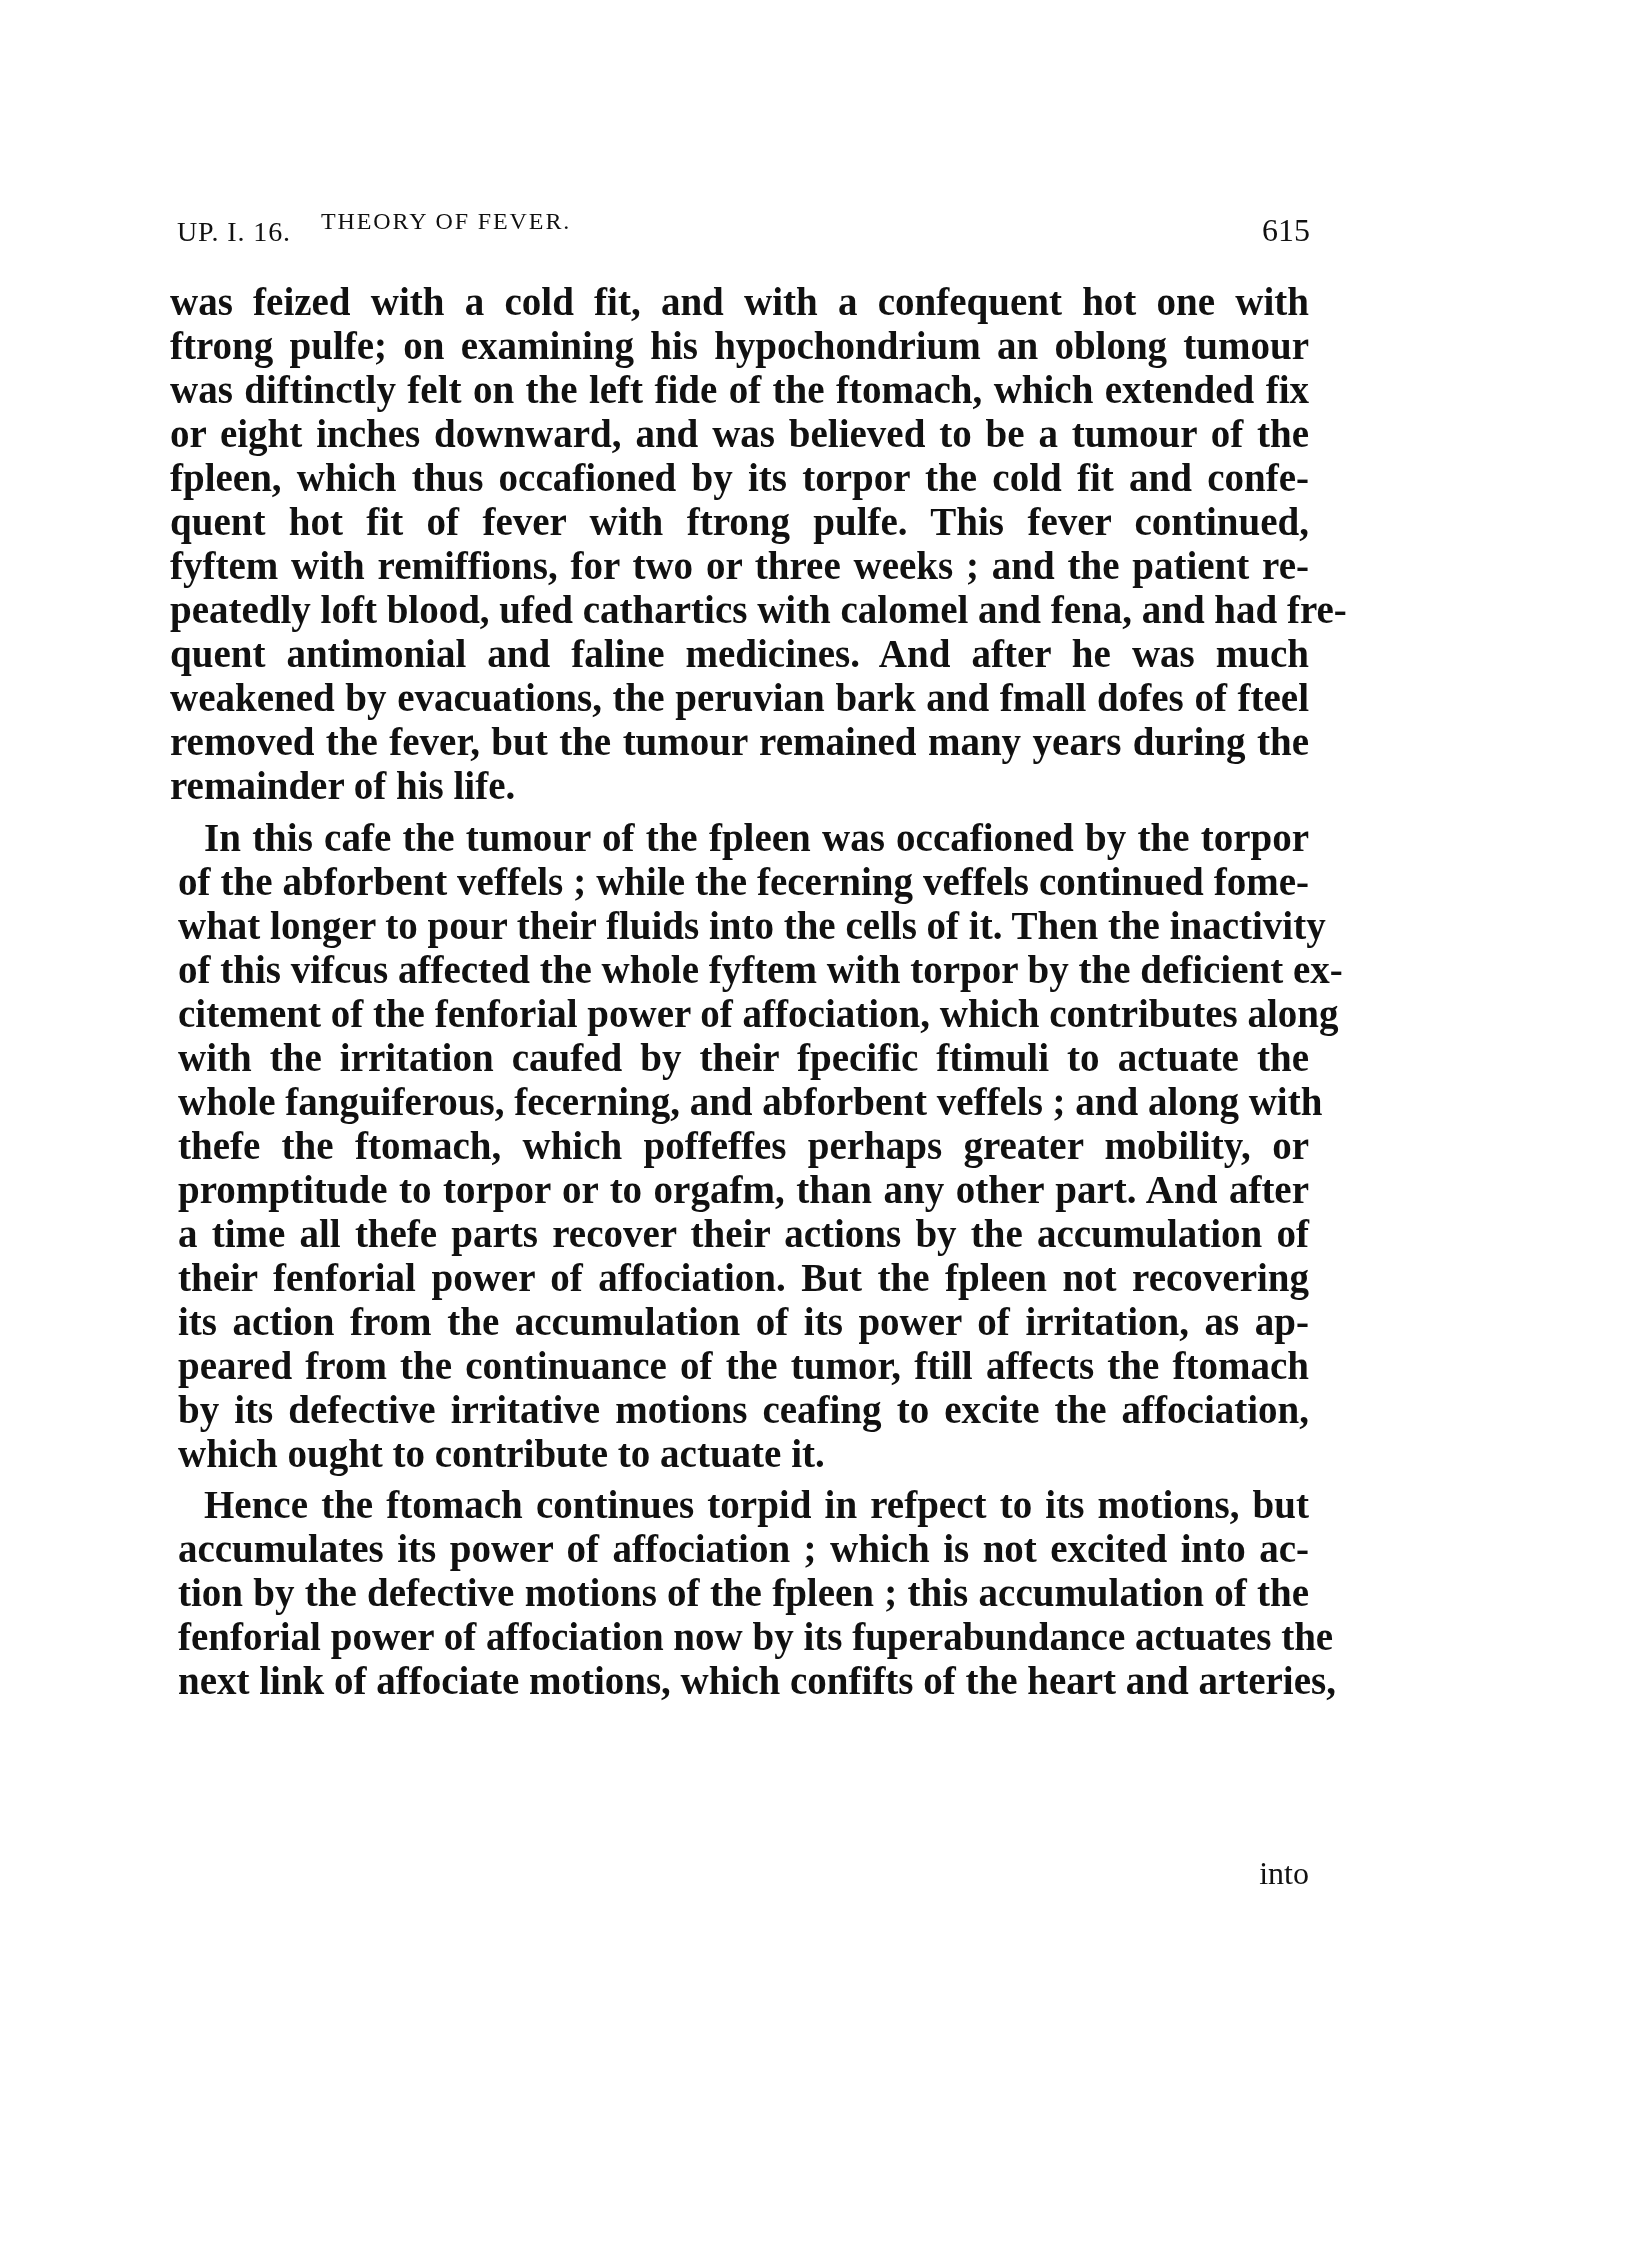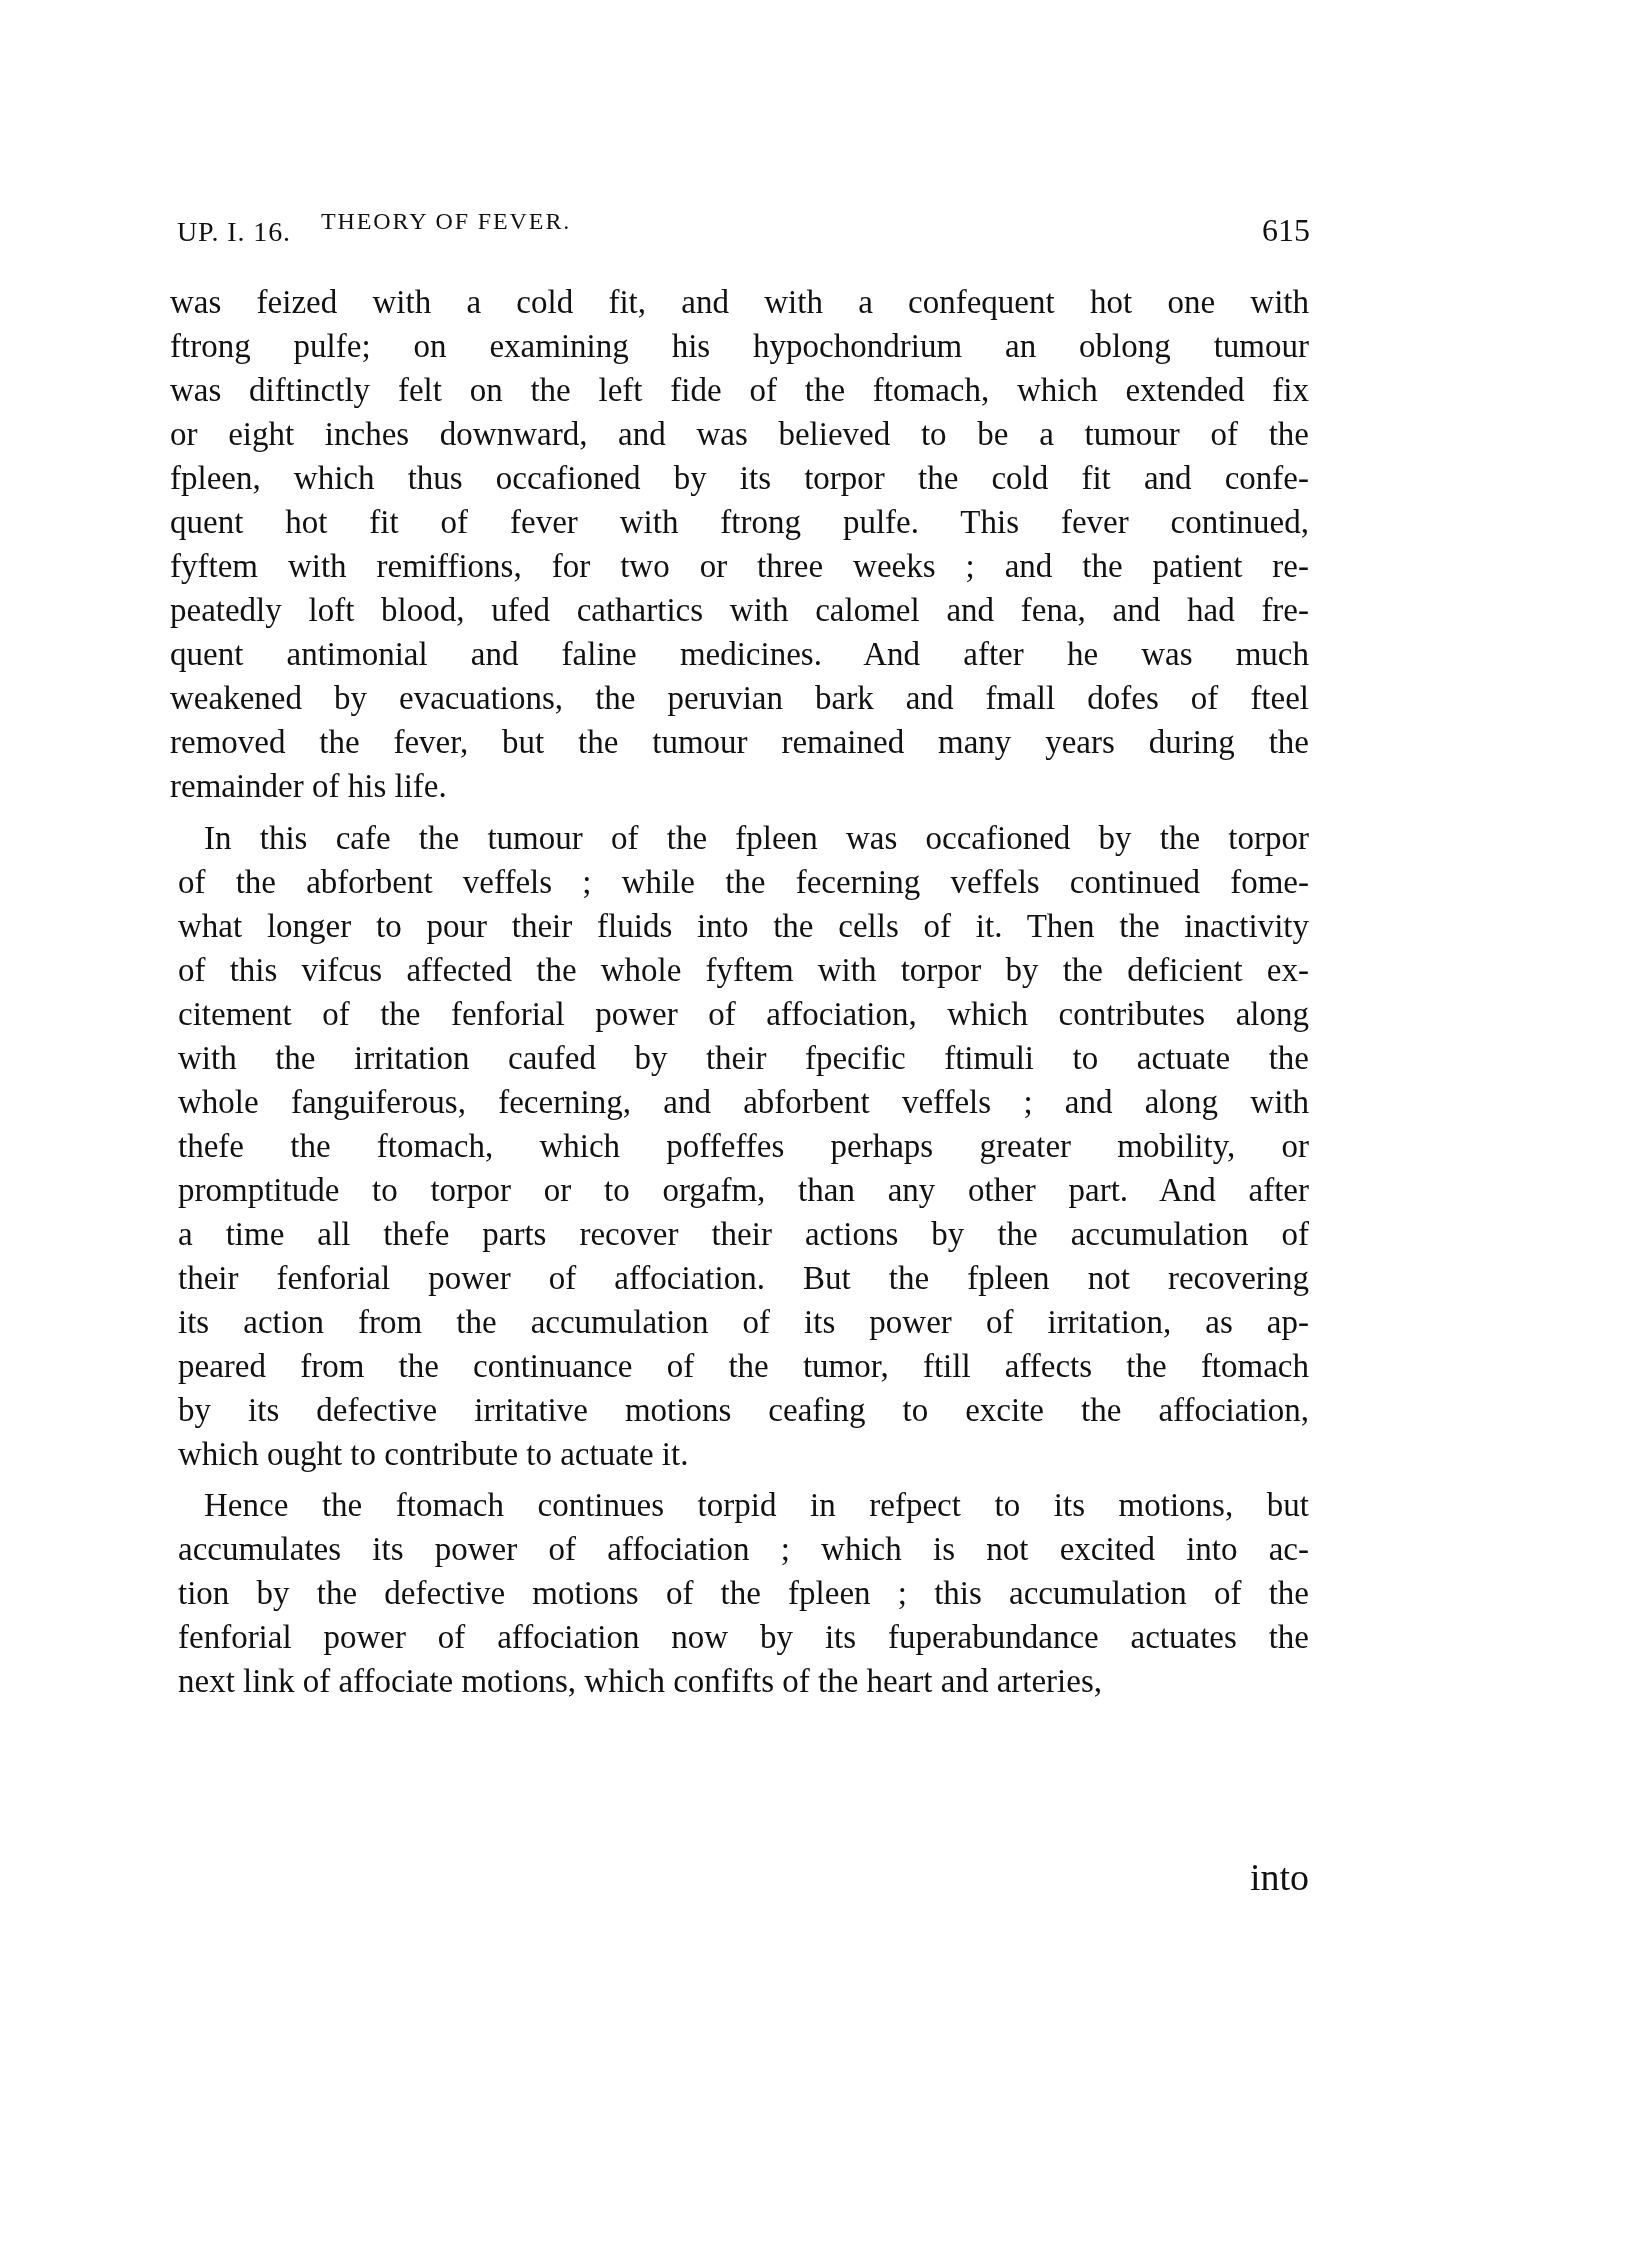--- a/index.html
+++ b/index.html
@@ -5,27 +5,27 @@
   html, body { margin: 0; padding: 0; background: #ffffff; }
   body { width: 1641px; height: 2267px; position: relative; overflow: hidden;
          font-family: "DejaVu Serif", "Liberation Serif", serif; color: #111; }
   .page { position: absolute; left: 0; top: 0; width: 1641px; height: 2267px; }
   .header { position: absolute; top: 168px; left: 177px; width: 1133px; height: 56px;
             font-family: "Liberation Serif", serif; margin-top: 40px; }
   .header .left { position: absolute; left: 0; top: 7.5px; font-size: 28px; letter-spacing: 0.9px; }
   .header .center { position: absolute; left: 144px; top: 0; font-size: 24px; letter-spacing: 1.9px; }
   .header .right { position: absolute; right: 0; top: 3.7px; font-size: 32px; }
   .body-text { position: absolute; top: 280px; left: 170px; width: 1139px;
-               font-family: "Liberation Serif", serif; font-size: 33px; line-height: 44px; }
+               font-family: "Liberation Serif", serif; font-size: 39px; line-height: 44px; font-weight: bold; }
   .para { margin: 0; text-align: justify; text-align-last: left; }
   .para + .para { margin-top: 7.5px; margin-left: 8px; }
   .line { display: block; text-align: justify; text-align-last: justify; white-space: nowrap; }
   .line.last { text-align-last: left; }
   .indent { padding-left: 26px; }
-  .catchword { position: absolute; top: 1855px; right: 332px; font-family: "Liberation Serif", serif; font-size: 38px; }
+  .catchword { position: absolute; top: 1855px; right: 332px; font-family: "Liberation Serif", serif; font-size: 32px; }
 </style>
 </head>
 <body>
 
 <div class="page">
   <div class="header">
     <span class="left">UP. I. 16.</span>
     <span class="center">THEORY OF FEVER.</span>
     <span class="right">615</span>
   </div>

